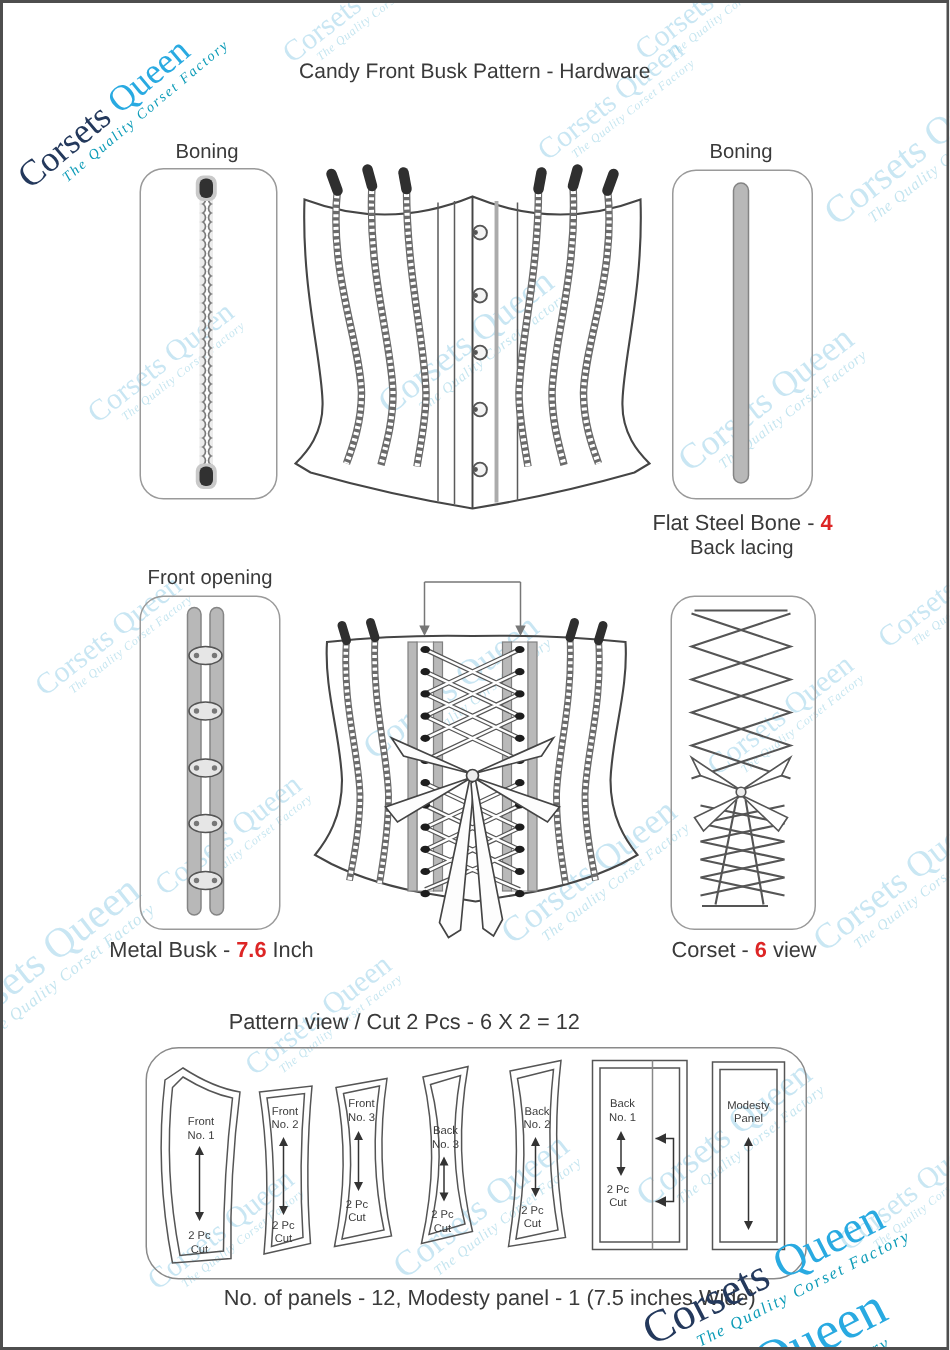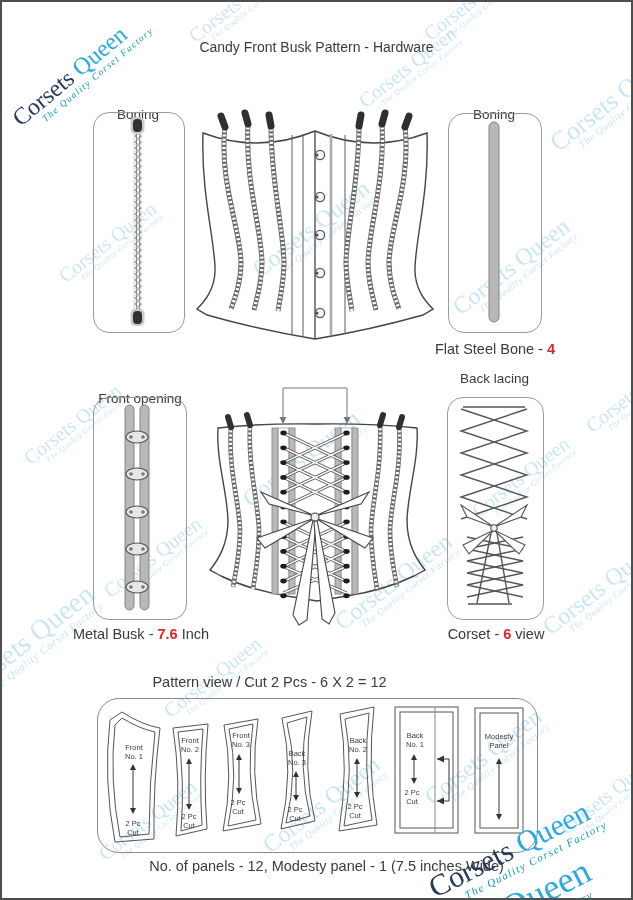--- a/index.html
+++ b/index.html
@@ -2,21 +2,21 @@
 <html><head>
 <meta charset="utf-8">
 <style>
   html,body{margin:0;padding:0;background:#fff;}
   .page{position:relative;width:633px;height:900px;background:#fff;overflow:hidden;
         font-family:"Liberation Sans",sans-serif;color:#3d3d3d;}
   .page-border{position:absolute;inset:0;border:2px solid #4e4e4e;pointer-events:none;z-index:6;}
   .abs{position:absolute;}
   .ctr{text-align:center;}
   .title{font-size:14px;color:#3a3a3a;}
-  .seclabel{font-size:13.5px;color:#3a3a3a;margin-top:14px;}
+  .seclabel{font-size:13.5px;color:#3a3a3a;}
   .cap{font-size:14.5px;color:#3a3a3a;}
   .red{color:#dd2525;font-weight:bold;}
   .panel{position:absolute;border:1.3px solid #9a9a9a;border-radius:16px;background:transparent;}
   .bigpanel{position:absolute;border:1.3px solid #8a8a8a;border-radius:22px;background:transparent;}
   svg{position:absolute;overflow:visible;}
   
   .wm{position:absolute;transform:rotate(-38deg);transform-origin:0 0;opacity:.28;z-index:1;pointer-events:none;white-space:nowrap;}
   .wm .l1{font-family:"Liberation Serif",serif;font-size:20px;color:#3fa8d5;line-height:1;}
   .wm .l2{font-family:"Liberation Serif",serif;font-style:italic;font-size:8px;color:#2fa3c9;letter-spacing:.5px;margin-top:0;padding-left:16px;line-height:1;}
   .wm.s13{transform:rotate(-38deg) scale(1.3);}

